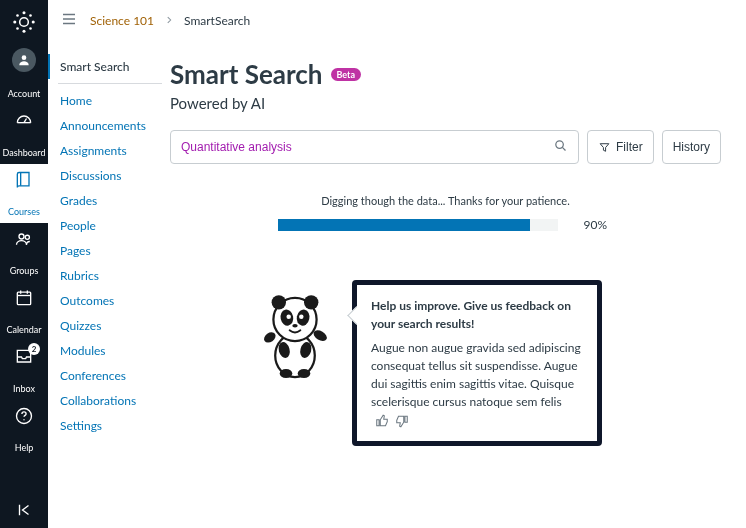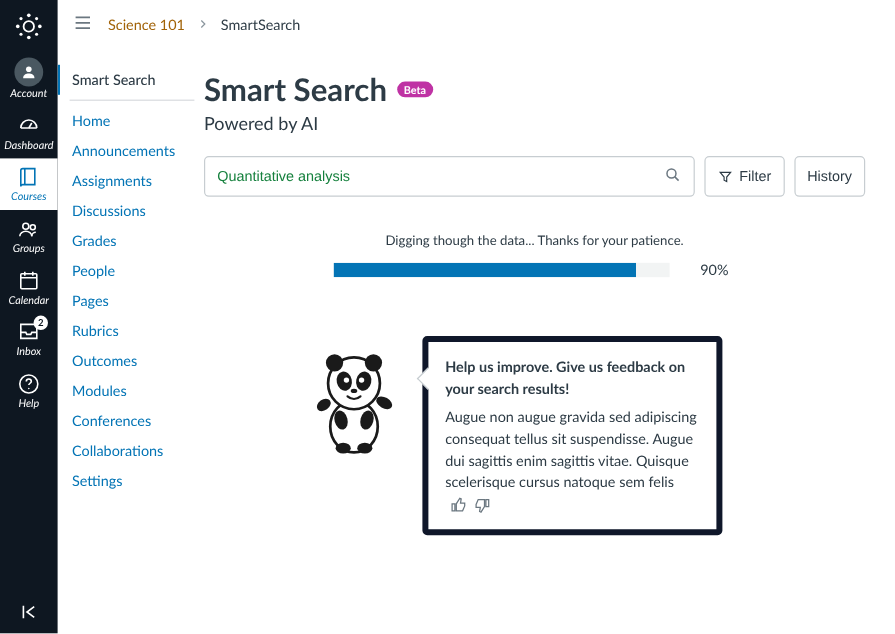--- a/index.html
+++ b/index.html
@@ -2,21 +2,21 @@
 <html><head>
 <meta charset="utf-8">
 <style>
 * { box-sizing: border-box; margin: 0; padding: 0; }
 body { font-family: "Lato", "Helvetica Neue", Arial, sans-serif; font-size: 14px; color: #2d3b45; width: 746px; height: 528px; overflow: hidden; background: #fff; }
 .app { display: flex; height: 528px; }
 .global-nav { width: 48px; background: #0e1721; display: flex; flex-direction: column; align-items: center; padding-top: 6px; flex-shrink: 0; }
 .global-nav .logo { width: 32px; height: 32px; display:flex; align-items:center; justify-content:center; margin-bottom: 4px; }
 .nav-item { width: 48px; display:flex; flex-direction:column; align-items:center; justify-content:center; padding: 6px 0; color: #fff; cursor:pointer; position:relative; }
 .nav-item.active { background:#fff; color:#0374b5; }
-.nav-item .nav-label { font-size: 9px; margin-top: 0; font-style: italic; }
+.nav-item .nav-label { font-size: 9px; margin-top: 16px; }
 .nav-item .avatar-circle { width:24px; height:24px; border-radius:50%; background:#4a5861; display:flex; align-items:center; justify-content:center; }
 .nav-item svg { display:block; }
 .badge { position:absolute; top:2px; right:8px; background:#fff; color:#0e1721; border-radius:50%; font-size:8px; width:12px; height:12px; display:flex; align-items:center; justify-content:center; font-weight:bold; }
 .nav-spacer { flex:1; }
 .collapse-btn { width:48px; height:36px; display:flex; align-items:center; justify-content:center; color:#fff; cursor:pointer; }
 .main { flex:1; display:flex; flex-direction:column; overflow:hidden; border-right: 1px solid #fff; }
 .topbar { height: 40px; display:flex; align-items:center; padding: 0 12px; gap:12px; }
 .hamburger { cursor:pointer; color:#2d3b45; }
 .breadcrumb { display:flex; align-items:center; gap:10px; font-size:12px; }
 .breadcrumb .bc-link { color:#a16207; cursor:pointer; }
@@ -27,21 +27,21 @@
 .course-nav .cn-item { display:block; padding: 5px 8px 5px 12px; font-size:12px; color:#0374b5; cursor:pointer; text-align:left; }
 .course-nav .cn-item.active { color:#2d3b45; border-left:2px solid #0374b5; padding-left:10px; font-weight:500; position:relative; }
 .course-nav .cn-divider { border-bottom:1px solid #d7dade; margin: 4px 8px 4px 10px; }
 .content { flex:1; padding: 18px 24px 0 0; overflow:hidden; }
 .page-title-row { display:flex; align-items:center; gap:8px; }
 .page-title { font-size: 26px; font-weight:700; color:#2d3b45; }
 .beta-pill { background:#bf32a4; color:#fff; font-size:9px; padding:1px 6px; border-radius:8px; font-weight:bold; }
 .subtitle { font-size:15px; color:#2d3b45; margin-top:4px; margin-bottom:18px; }
 .search-row { display:flex; gap:8px; margin-bottom:30px; }
 .search-wrap { flex:1; position:relative; border:1px solid #c7cdd1; border-radius:4px; display:flex; align-items:center; height:34px; padding:0 10px; }
-.search-input { flex:1; border:none; outline:none; font-size:12px; color:#15803d; background:transparent; }
+.search-input { flex:1; border:none; outline:none; font-size:12px; color:#a21caf; background:transparent; }
 .search-icon { color:#6b7780; }
 .btn { height:34px; border:1px solid #c7cdd1; border-radius:4px; background:#fff; padding:0 10px; font-size:12px; color:#2d3b45; display:flex; align-items:center; gap:5px; cursor:pointer;text-align:right; }
 .loading { text-align:center; }
 .loading-text { font-size:11px; color:#2d3b45; margin-bottom:10px; }
 .progress-row { display:flex; align-items:center; gap: 26px; justify-content:center; }
 .progress-bar { width:280px; height:12px; background:#f2f4f4; position:relative; overflow:hidden; }
 .progress-fill { position:absolute; left:0; top:0; height:100%; background:#0374b5; width:90%; }
 .progress-label { font-size:12px; color:#2d3b45; min-width:30px; text-align:left; }
 .feedback-area { display:flex; align-items:flex-start; gap: 12px; margin-top: 48px; position:relative; padding-left: 80px; }
 .panda-slot { width:90px; height:100px; flex-shrink:0; display:flex; align-items:flex-end; justify-content:center; }
@@ -161,20 +161,21 @@
         <div class="cn-divider"></div>
         <div class="cn-item">Home</div>
         <div class="cn-item">Announcements</div>
         <div class="cn-item">Assignments</div>
         <div class="cn-item">Discussions</div>
         <div class="cn-item">Grades</div>
         <div class="cn-item">People</div>
         <div class="cn-item">Pages</div>
         <div class="cn-item">Rubrics</div>
         <div class="cn-item">Outcomes</div>
+        <div class="cn-item">Quizzes</div>
         <div class="cn-item">Modules</div>
         <div class="cn-item">Conferences</div>
         <div class="cn-item">Collaborations</div>
         <div class="cn-item">Settings</div>
       </div>
 
       <div class="content">
         <div class="page-title-row">
           <h1 class="page-title">Smart Search</h1>
           <span class="beta-pill">Beta</span>

